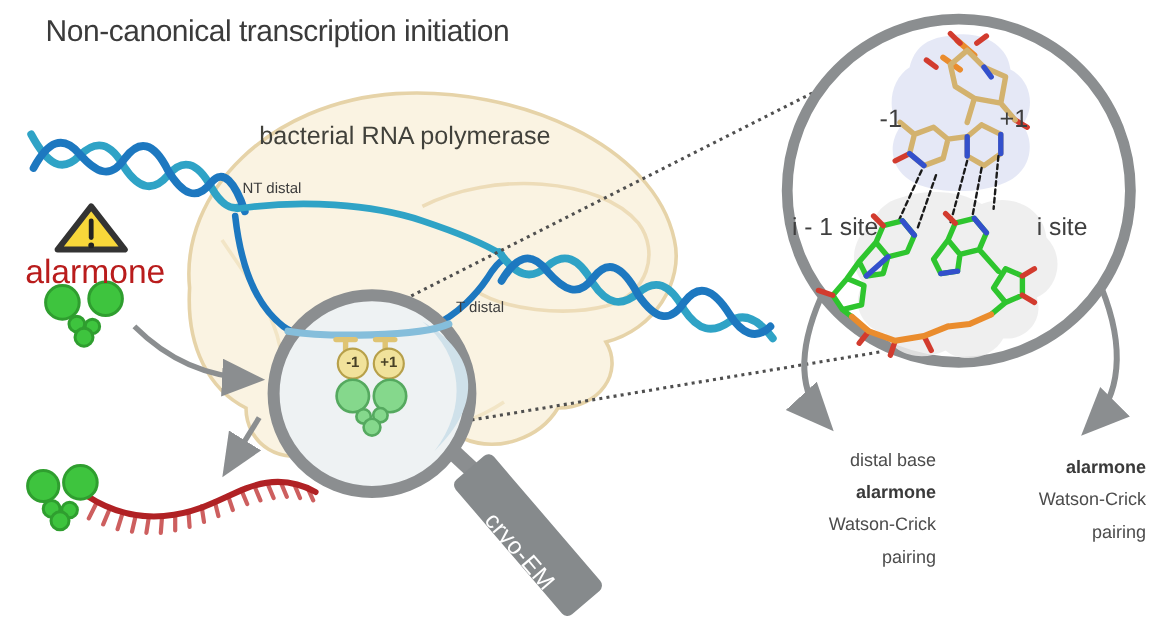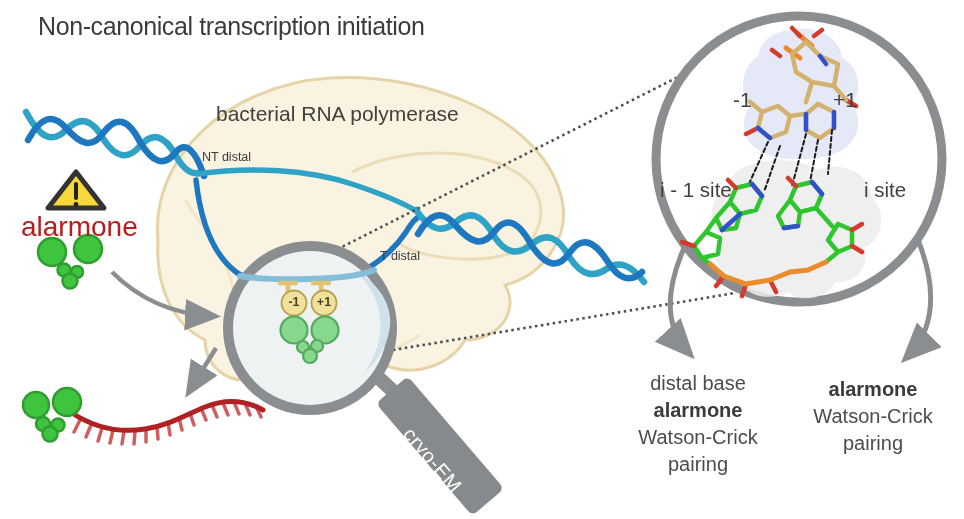--- a/index.html
+++ b/index.html
@@ -20,21 +20,21 @@
   .cryoem{left:407px;top:419px;font-size:20px;color:#ffffff;letter-spacing:0.5px;
     transform:rotate(49.5deg);transform-origin:0 50%;}
   .rna-label{left:20px;top:449px;font-size:20.5px;color:#3f3f3f;}
   .rna-label sub{font-size:13px;font-style:italic;}
   .circ-pos{font-size:21px;color:#3f3f3f;}
   .circ-m1{left:733px;top:88px;}
   .circ-p1{left:833px;top:88px;}
   .site{font-size:20.5px;color:#3f3f3f;}
   .site-l{left:660px;top:178px;}
   .site-r{left:864px;top:178px;}
-  .anno{position:absolute;z-index:5;text-align:center;font-size:20px;line-height:27px;color:#4c4c4c;}
+  .anno{position:absolute;z-index:5;text-align:right;font-size:15px;line-height:27px;color:#4c4c4c;}
   .anno-l{left:616px;top:370px;width:164px;}
   .anno-r{left:791px;top:376px;width:164px;}
   .anno b{color:#3a3a3a;}
 </style>
 </head>
 <body>
 
 <div id="canvas">
 
 <svg id="art" width="964" height="519" viewBox="0 0 964 519">

